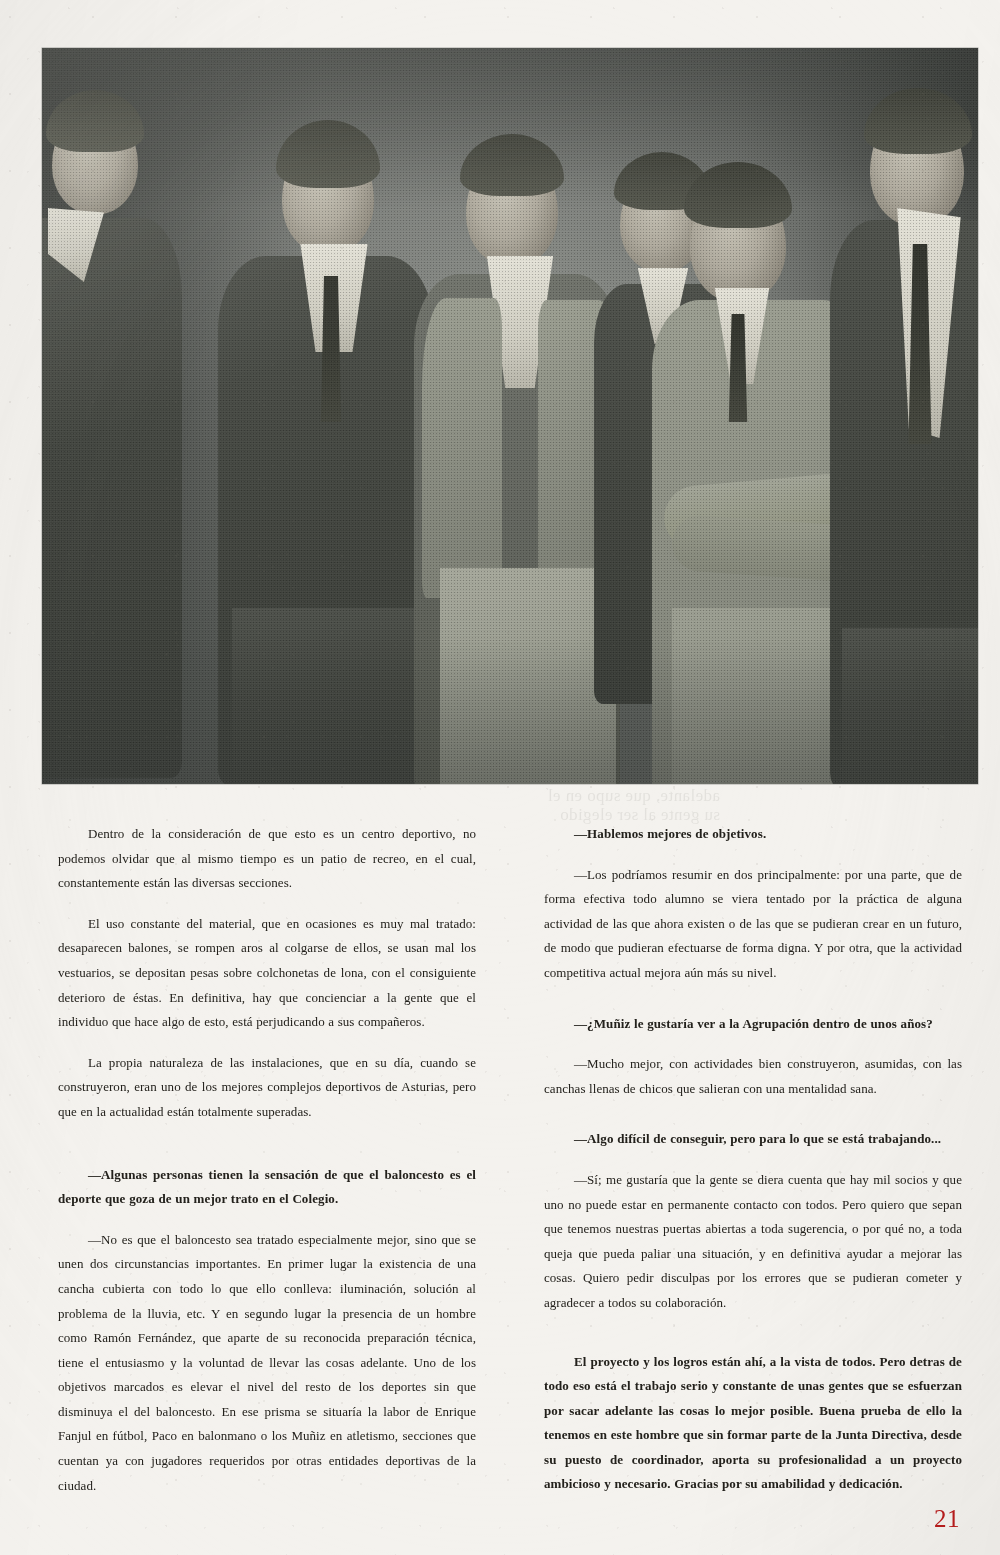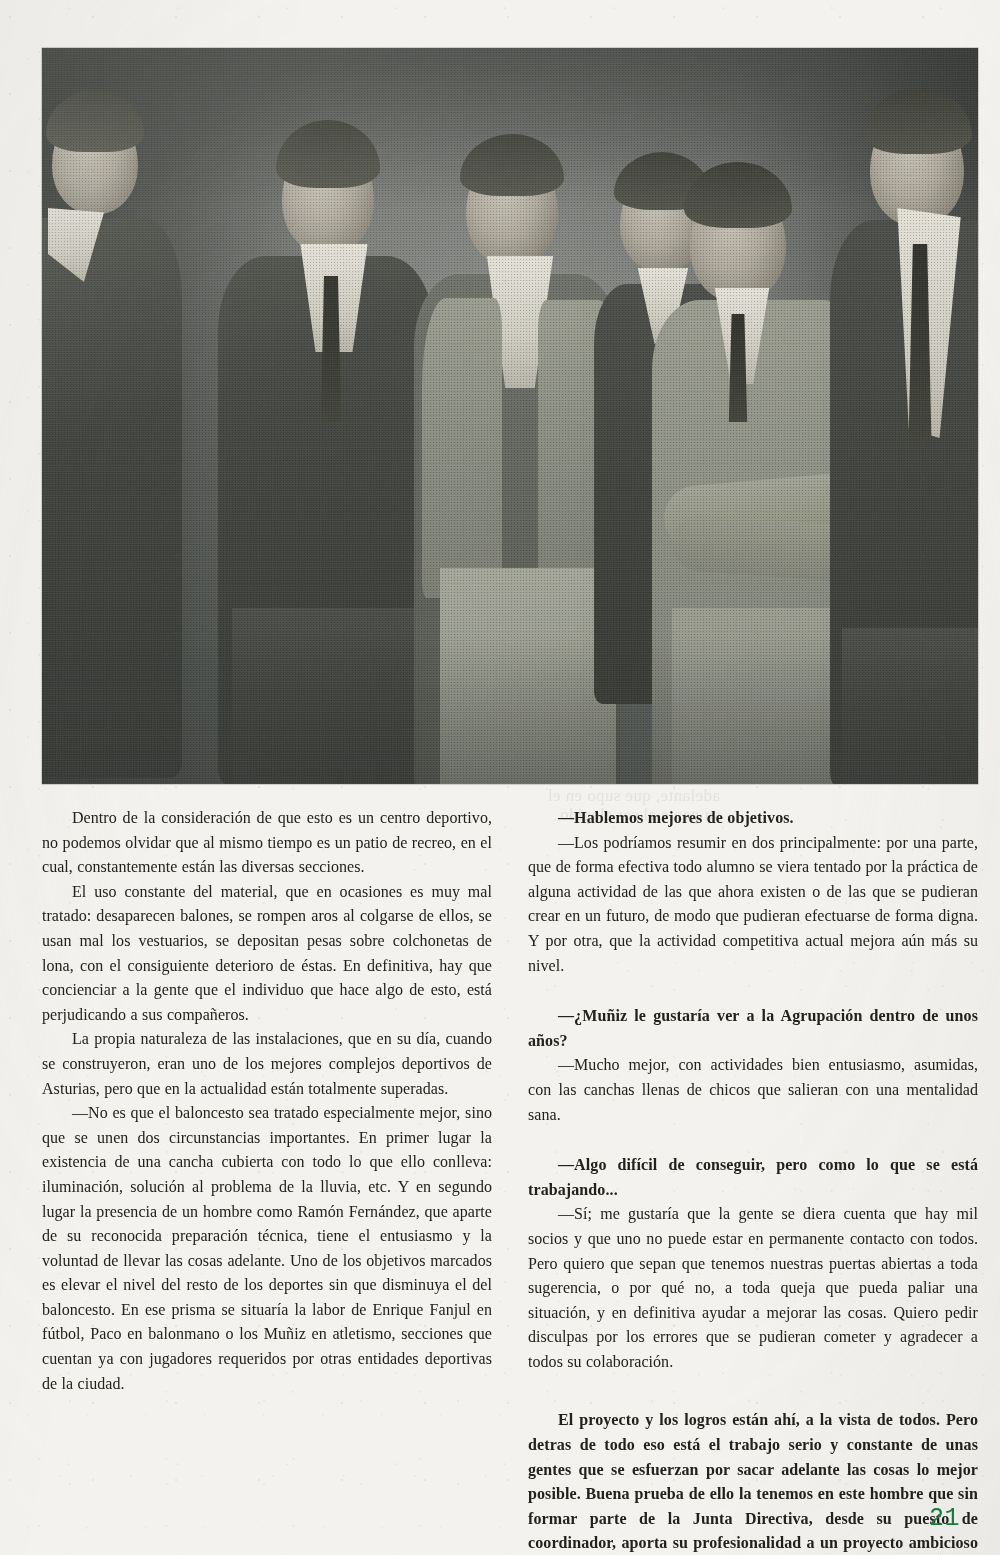--- a/index.html
+++ b/index.html
@@ -162,24 +162,24 @@
     height: 700px;
     z-index: 4;
     display: flex;
     gap: 36px;
   }
   .col {
     width: 450px;
     flex: 0 0 450px;
   }
   p {
-    margin: 0;
+    margin: 16px;
     text-align: justify;
     text-align-last: left;
-    font-size: 16px;
+    font-size: 13px;
     line-height: 24.6px;
     text-indent: 30px;
     letter-spacing: .05px;
     word-spacing: .3px;
     color: #23211c;
   }
   p.q {
     font-weight: bold;
     letter-spacing: .1px;
   }
@@ -190,24 +190,24 @@
     margin-top: 34px;
     letter-spacing: .1px;
   }
 
   
   .folio {
     position: absolute;
     right: 40px;
     bottom: 22px;
     z-index: 4;
-    font-family: Liberation Mono, monospace;
+    font-family: Liberation Serif, serif;
     font-size: 25px;
     font-weight: 400;
-    color: #15803d;
+    color: #b91c1c;
     letter-spacing: .5px;
   }
 </style>
 </head>
 <body>
 
 <div class="page">
 
   <div class="bleed">adelante,  que  supo  en  el
 su gente al ser elegido</div>
@@ -279,29 +279,30 @@
     <div class="halftone"></div>
     <div class="photo-fade"></div>
   </div>
 
   <div class="columns">
 
     <div class="col">
       <p>Dentro de la consideración de que esto es un centro deportivo, no podemos olvidar que al mismo tiempo es un patio de recreo, en el cual, constantemente están las diversas secciones.</p>
       <p>El uso constante del material, que en ocasiones es muy mal tratado: desaparecen balones, se rompen aros al colgarse de ellos, se usan mal los vestuarios, se depositan pesas sobre colchonetas de lona, con el consiguiente deterioro de éstas. En definitiva, hay que concienciar a la gente que el individuo que hace algo de esto, está perjudicando a sus compañeros.</p>
       <p>La propia naturaleza de las instalaciones, que en su día, cuando se construyeron, eran uno de los mejores complejos deportivos de Asturias, pero que en la actualidad están totalmente superadas.</p>
+      <p class="q gap-before-lg">—Algunas personas tienen la sensación de que el baloncesto es el deporte que goza de un mejor trato en el Colegio.</p>
       <p>—No es que el baloncesto sea tratado especialmente mejor, sino que se unen dos circunstancias importantes. En primer lugar la existencia de una cancha cubierta con todo lo que ello conlleva: iluminación, solución al problema de la lluvia, etc. Y en segundo lugar la presencia de un hombre como Ramón Fernández, que aparte de su reconocida preparación técnica, tiene el entusiasmo y la voluntad de llevar las cosas adelante. Uno de los objetivos marcados es elevar el nivel del resto de los deportes sin que disminuya el del baloncesto. En ese prisma se situaría la labor de Enrique Fanjul en fútbol, Paco en balonmano o los Muñiz en atletismo, secciones que cuentan ya con jugadores requeridos por otras entidades deportivas de la ciudad.</p>
     </div>
 
     <div class="col">
       <p class="q">—Hablemos mejores de objetivos.</p>
       <p>—Los podríamos resumir en dos principalmente: por una parte, que de forma efectiva todo alumno se viera tentado por la práctica de alguna actividad de las que ahora existen o de las que se pudieran crear en un futuro, de modo que pudieran efectuarse de forma digna. Y por otra, que la actividad competitiva actual mejora aún más su nivel.</p>
       <p class="q gap-before">—¿Muñiz le gustaría ver a la Agrupación dentro de unos años?</p>
-      <p>—Mucho mejor, con actividades bien entusiasmo, asumidas, con las canchas llenas de chicos que salieran con una mentalidad sana.</p>
-      <p class="q gap-before">—Algo difícil de conseguir, pero como lo que se está trabajando...</p>
+      <p>—Mucho mejor, con actividades bien construyeron, asumidas, con las canchas llenas de chicos que salieran con una mentalidad sana.</p>
+      <p class="q gap-before">—Algo difícil de conseguir, pero para lo que se está trabajando...</p>
       <p>—Sí; me gustaría que la gente se diera cuenta que hay mil socios y que uno no puede estar en permanente contacto con todos. Pero quiero que sepan que tenemos nuestras puertas abiertas a toda sugerencia, o por qué no, a toda queja que pueda paliar una situación, y en definitiva ayudar a mejorar las cosas. Quiero pedir disculpas por los errores que se pudieran cometer y agradecer a todos su colaboración.</p>
       <p class="closing">El proyecto y los logros están ahí, a la vista de todos. Pero detras de todo eso está el trabajo serio y constante de unas gentes que se esfuerzan por sacar adelante las cosas lo mejor posible. Buena prueba de ello la tenemos en este hombre que sin formar parte de la Junta Directiva, desde su puesto de coordinador, aporta su profesionalidad a un proyecto ambicioso y necesario. Gracias por su amabilidad y dedicación.</p>
     </div>
 
   </div>
 
   <div class="folio">21</div>
 
   <div class="paper-speckle"></div>
   <div class="paper-grain"></div>

